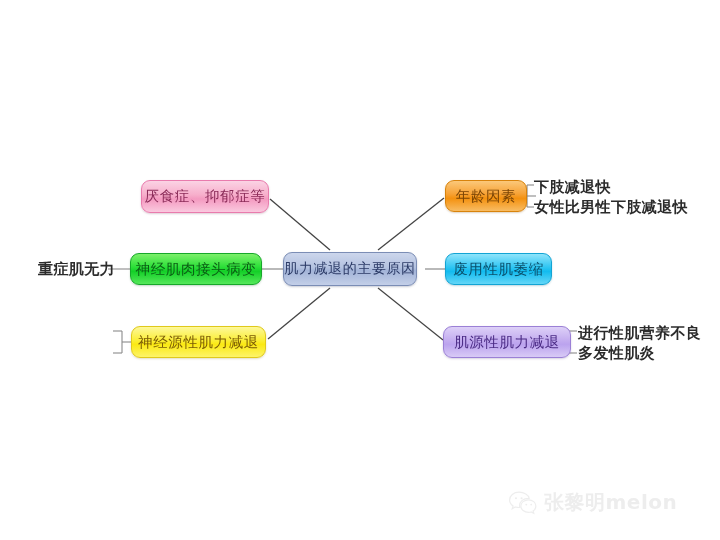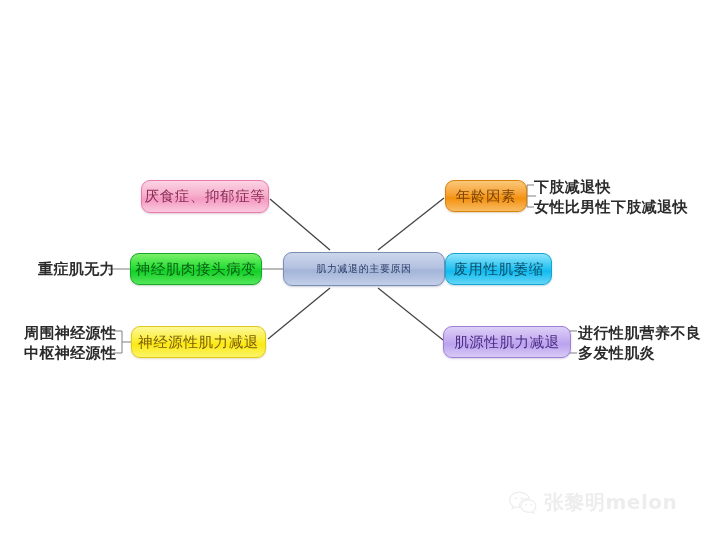--- a/index.html
+++ b/index.html
@@ -36,26 +36,26 @@
     font-size: 14.5px;
     font-weight: normal;
     letter-spacing: 0.6px;
     white-space: nowrap;
     z-index: 5;
   }
   
   .node-center {
     left: 283px;
     top: 252px;
-    width: 162px;
+    width: 134px;
     height: 34px;
     background: linear-gradient(to bottom, #ccd6ec 0%, #b4c2e0 45%, #a3b4d8 55%, #c3cfe8 100%);
     border: 1px solid #7b8db5;
     color: #2b3a66;
-    font-size: 10px;
+    font-size: 14px;
     box-shadow: 0 1px 2px rgba(80,90,120,0.30);
   }
   
   .node-pink {
     left: 141px;
     top: 180px;
     width: 128px;
     height: 33px;
     background: linear-gradient(to bottom, #fbd3e4 0%, #f7aecb 45%, #f49ac0 58%, #fac9df 100%);
     border: 1px solid #e97bad;
@@ -198,24 +198,20 @@
   <div class="node node-yellow">神经源性肌力减退</div>
 
   <div class="node node-orange">年龄因素</div>
 
   <div class="node node-cyan">废用性肌萎缩</div>
 
   <div class="node node-purple">肌源性肌力减退</div>
 
   <div class="side-label left" id="label-mg">重症肌无力</div>
 
-  <div class="side-label left" id="label-neurogenic">
-    <div>周围神经源性</div>
-    <div>中枢神经源性</div>
-  </div>
 
   <div class="side-label right" id="label-age">
     <div>下肢减退快</div>
     <div>女性比男性下肢减退快</div>
   </div>
 
   <div class="side-label right" id="label-myogenic">
     <div>进行性肌营养不良</div>
     <div>多发性肌炎</div>
   </div>

